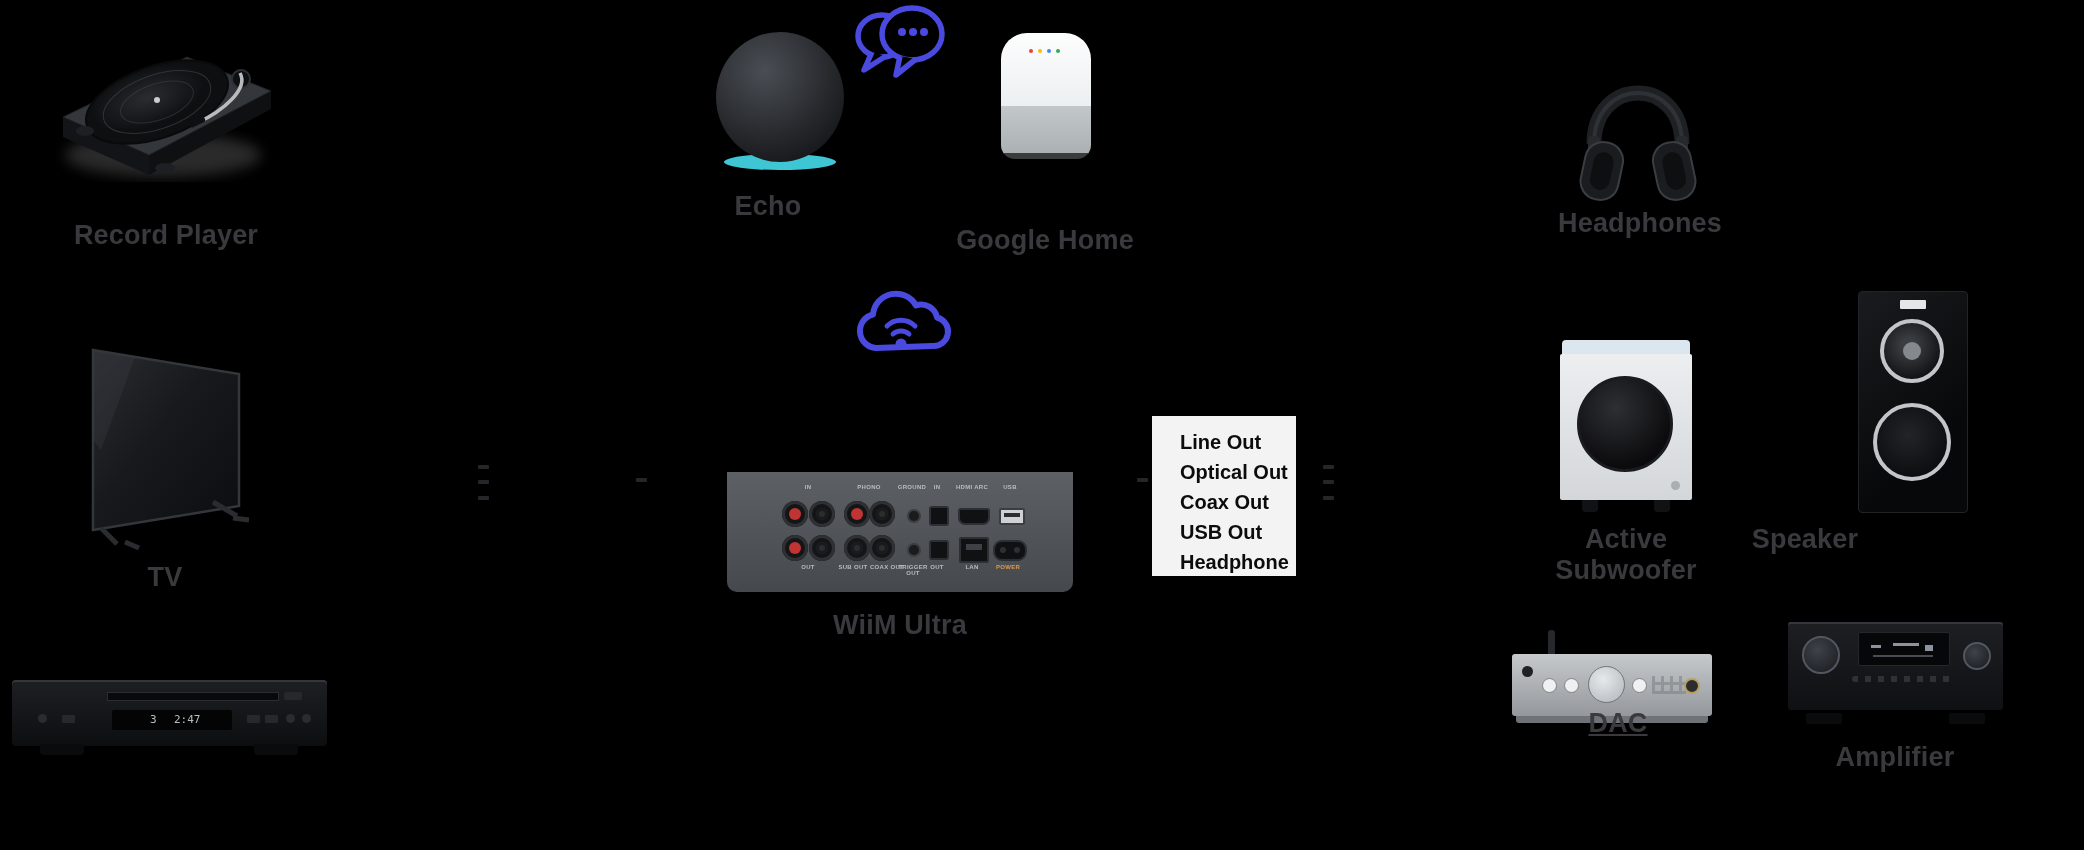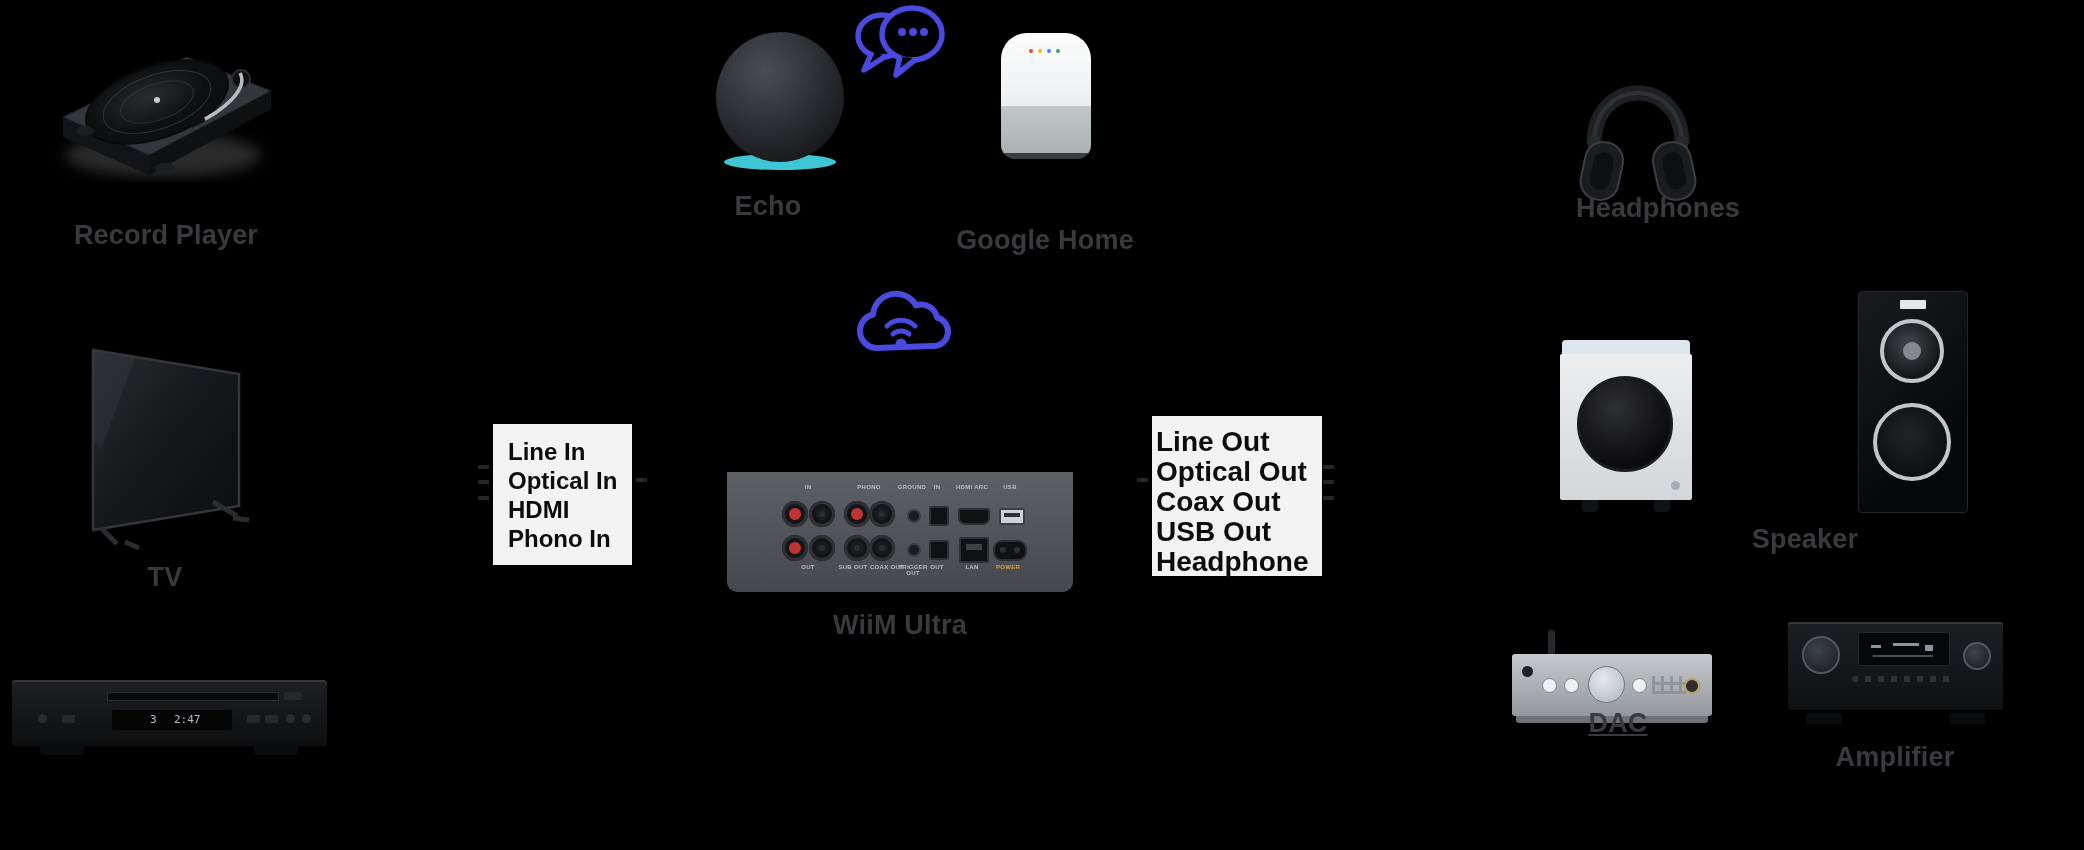--- a/index.html
+++ b/index.html
@@ -4,22 +4,22 @@
 <style>
   html,body{margin:0;padding:0;background:#000;}
   #stage{position:relative;width:2084px;height:850px;background:#000;overflow:hidden;
          font-family:"Liberation Sans", sans-serif;}
   .devlabel{position:absolute;text-align:center;font-size:27px;font-weight:600;
             color:#3a3a3e;letter-spacing:.2px;}
   .callout{position:absolute;background:#f3f3f3;color:#0c0c0d;font-weight:700;}
   .callout .ln{white-space:nowrap;}
   #in-box{left:493px;top:424px;width:139px;height:141px;font-size:24px;line-height:29px;
           padding:13px 0 0 15px;box-sizing:border-box;}
-  #out-box{left:1152px;top:416px;width:170px;height:160px;font-size:28px;line-height:30px;
-           padding:11px 0 0 4px;box-sizing:border-box;}
+  #out-box{left:1152px;top:416px;width:144px;height:160px;font-size:20px;line-height:30px;
+           padding:11px 0 0 28px;box-sizing:border-box;}
   .dash{position:absolute;width:11px;height:4px;background:#26262a;border-radius:1px;}
   
   #wiim{left:727px;top:396px;width:346px;height:196px;}
   #wiim .topface{position:absolute;left:0;top:0;width:100%;height:78px;
      background:linear-gradient(180deg,#797c81,#5f6267);
      clip-path:polygon(4% 0,96% 0,100% 100%,0 100%);border-radius:12px 12px 0 0;}
   #wiim .logo{position:absolute;left:0;right:0;top:20px;text-align:center;color:#a9adb2;
      font-size:20px;font-weight:700;letter-spacing:6px;}
   #wiim .frontface{position:absolute;left:0;top:76px;width:100%;height:120px;
      background:linear-gradient(180deg,#5d6065,#45484d);border-radius:0 0 10px 10px;}
@@ -225,21 +225,21 @@
       <g transform="rotate(12 34 128)">
         <rect x="15" y="100" width="38" height="58" rx="18" fill="#1b1c1f" stroke="#3a3d42" stroke-width="2"></rect>
         <rect x="24" y="110" width="20" height="38" rx="10" fill="#0e0f11"></rect>
       </g>
       <g transform="rotate(-12 106 128)">
         <rect x="87" y="100" width="38" height="58" rx="18" fill="#1b1c1f" stroke="#3a3d42" stroke-width="2"></rect>
         <rect x="96" y="110" width="20" height="38" rx="10" fill="#0e0f11"></rect>
       </g>
     </svg>
   </div>
-  <div class="devlabel" style="left:1540px;top:193px;width:200px;text-align:right;">Headphones</div>
+  <div class="devlabel" style="left:1540px;top:208px;width:200px;">Headphones</div>
 
   <div class="art" style="left:846px;top:274px;">
     <svg width="110" height="90" viewBox="0 0 110 90">
       <path d="M30,74 a17,17 0 0 1 -3,-33.5 a23,23 0 0 1 43,-9 a16,16 0 0 1 21,12 a14.5,14.5 0 0 1 -5,28.5 z" fill="none" stroke="#4a4ae0" stroke-width="6" stroke-linejoin="round"></path>
       <path d="M41,52 a20,20 0 0 1 28,0" fill="none" stroke="#4a4ae0" stroke-width="5" stroke-linecap="round"></path>
       <path d="M47,60 a12,12 0 0 1 16,0" fill="none" stroke="#4a4ae0" stroke-width="5" stroke-linecap="round"></path>
       <circle cx="55" cy="70" r="5.5" fill="#4a4ae0"></circle>
     </svg>
   </div>
 
@@ -274,26 +274,20 @@
     <div class="plbl" style="left:59px;top:168px;">OUT</div>
     <div class="plbl" style="left:104px;top:168px;">SUB OUT</div>
     <div class="plbl" style="left:138px;top:168px;">COAX OUT</div>
     <div class="plbl" style="left:164px;top:168px;">TRIGGER OUT</div>
     <div class="plbl" style="left:188px;top:168px;">OUT</div>
     <div class="plbl" style="left:223px;top:168px;">LAN</div>
     <div class="plbl orange" style="left:259px;top:168px;">POWER</div>
   </div>
   <div class="devlabel" style="left:800px;top:610px;width:200px;">WiiM Ultra</div>
 
-  <div id="in-box" class="callout">
-    <div class="ln">Line In</div>
-    <div class="ln">Optical In</div>
-    <div class="ln">HDMI</div>
-    <div class="ln">Phono In</div>
-  </div>
 
   <div id="out-box" class="callout">
     <div class="ln">Line Out</div>
     <div class="ln">Optical Out</div>
     <div class="ln">Coax Out</div>
     <div class="ln">USB Out</div>
     <div class="ln">Headphone</div>
   </div>
 
   <div class="dash" style="left:478px;top:465px;"></div>
@@ -306,20 +300,21 @@
   <div class="dash" style="left:1323px;top:496px;"></div>
 
   <div id="sub" class="art">
     <div class="top"></div>
     <div class="box"></div>
     <div class="driver"></div>
     <div class="logo"></div>
     <div class="foot" style="left:22px;"></div>
     <div class="foot" style="right:22px;"></div>
   </div>
+  <div class="devlabel" style="left:1516px;top:524px;width:220px;">Active Subwoofer</div>
 
   <div id="spk" class="art">
     <div class="box"></div>
     <div class="badge"></div>
     <div class="tw"></div>
     <div class="wf"></div>
   </div>
   <div class="devlabel" style="left:1705px;top:524px;width:200px;">Speaker</div>
 
   <div id="dac" class="art">

